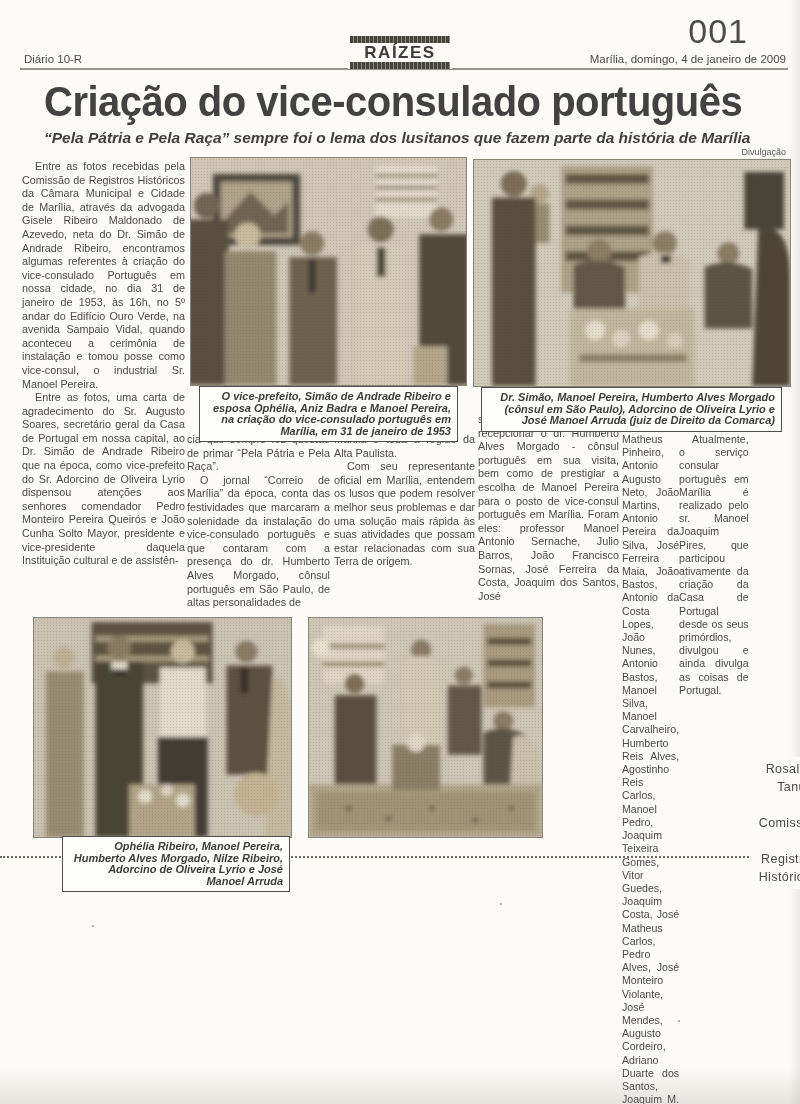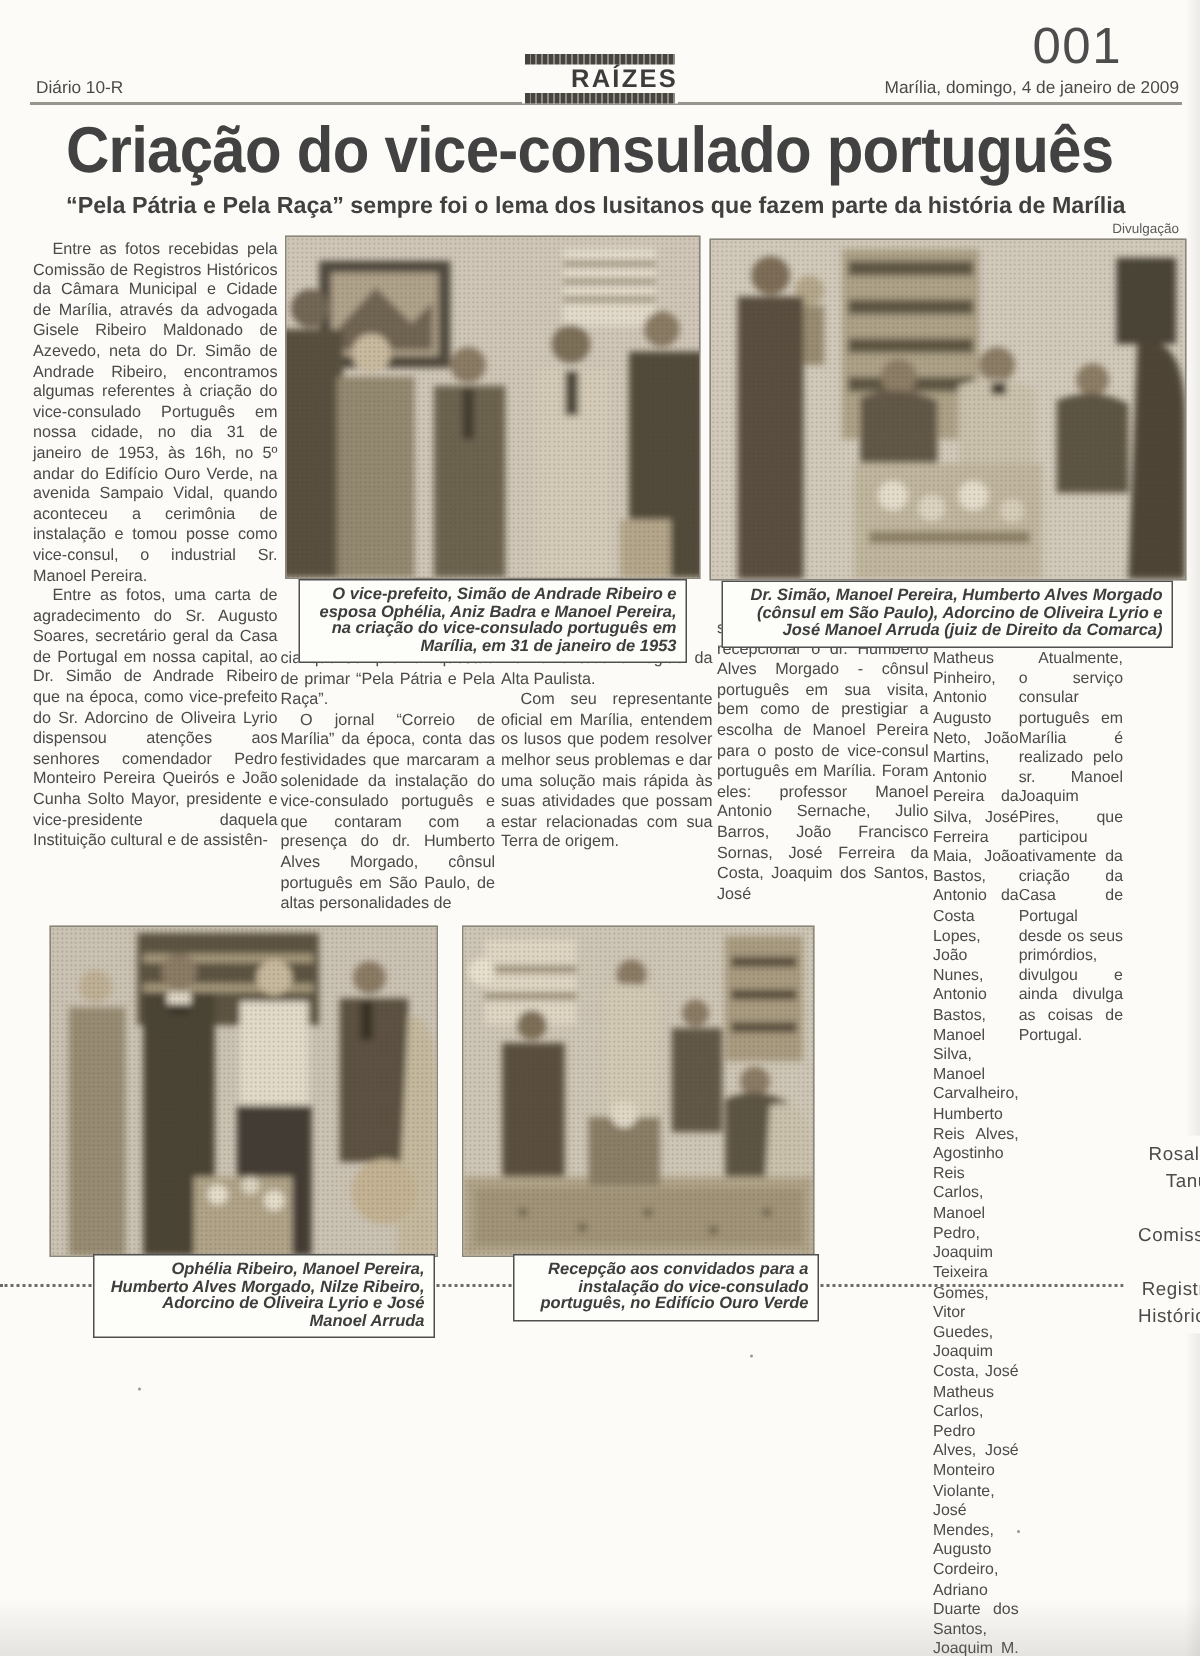--- a/index.html
+++ b/index.html
@@ -29,41 +29,41 @@
     border-bottom:2px solid #98948e;
   }
   .masthead .edition{
     position:absolute;left:4px;bottom:3px;font-size:11.5px;color:#4a4a4a;margin-top:46px;
   }
   .masthead .dateline{
     position:absolute;right:2px;bottom:3px;font-size:11.5px;color:#4a4a4a;padding-left:37px;
   }
   .section-box{
     position:absolute;left:50%;top:36px;transform:translateX(-50%);
-    width:104px;background:#fcfbf7;z-index:3;text-align:right;
+    width:104px;background:#fcfbf7;z-index:3;text-align:center;
   }
   .section-bar{
     height:7px;margin:0 2px;
     background:repeating-linear-gradient(90deg,#474440 0 3px,#8d8983 3px 4px);
   }
   .section-name{
     font-size:17px;font-weight:700;letter-spacing:1.5px;color:#3c3c3c;
     line-height:19px;
   }
 
   
   .headline{
     position:absolute;left:44px;top:78px;width:748px;
     font-size:40px;font-weight:700;letter-spacing:-0.5px;color:#424242;
     white-space:nowrap;line-height:1.05;
     transform:scaleY(1.08);transform-origin:left top;
   }
   .subheadline{
     position:absolute;left:44px;top:129px;width:748px;
-    font-size:15.5px;font-weight:700;color:#404040;
+    font-size:15.5px;font-weight:700;font-style:italic;color:#404040;
     white-space:nowrap;
   }
   .photo-credit{
     position:absolute;right:14px;top:147px;font-size:9px;color:#5a5a5a;
   }
 
   
   .col{
     position:absolute;font-size:10.8px;line-height:13.6px;
     text-align:justify;color:#4a4a4a;
@@ -312,19 +312,18 @@
         <circle cx="204" cy="192" r="3" fill="#6d634e"></circle>
         <rect x="84" y="128" width="48" height="46" fill="#8a7f67"></rect>
         <circle cx="108" cy="126" r="9" fill="#e6e0cf"></circle>
       </g>
     </svg>
     <div class="wash"></div>
     <div class="grain"></div>
   </div>
 
   <div class="caption" id="cap3">Ophélia Ribeiro, Manoel Pereira, Humberto Alves Morgado, Nilze Ribeiro, Adorcino de Oliveira Lyrio e José Manoel Arruda</div>
-  <div class="caption" id="cap4">Recepção aos convidados para a instalação do vice-consulado português, no Edifício Ouro Verde</div>
 
   <div class="speck" style="left:92px;top:925px;"></div>
   <div class="speck" style="left:500px;top:903px;"></div>
   <div class="speck" style="left:678px;top:1020px;"></div>
 
 </div>
 
 </body></html>

